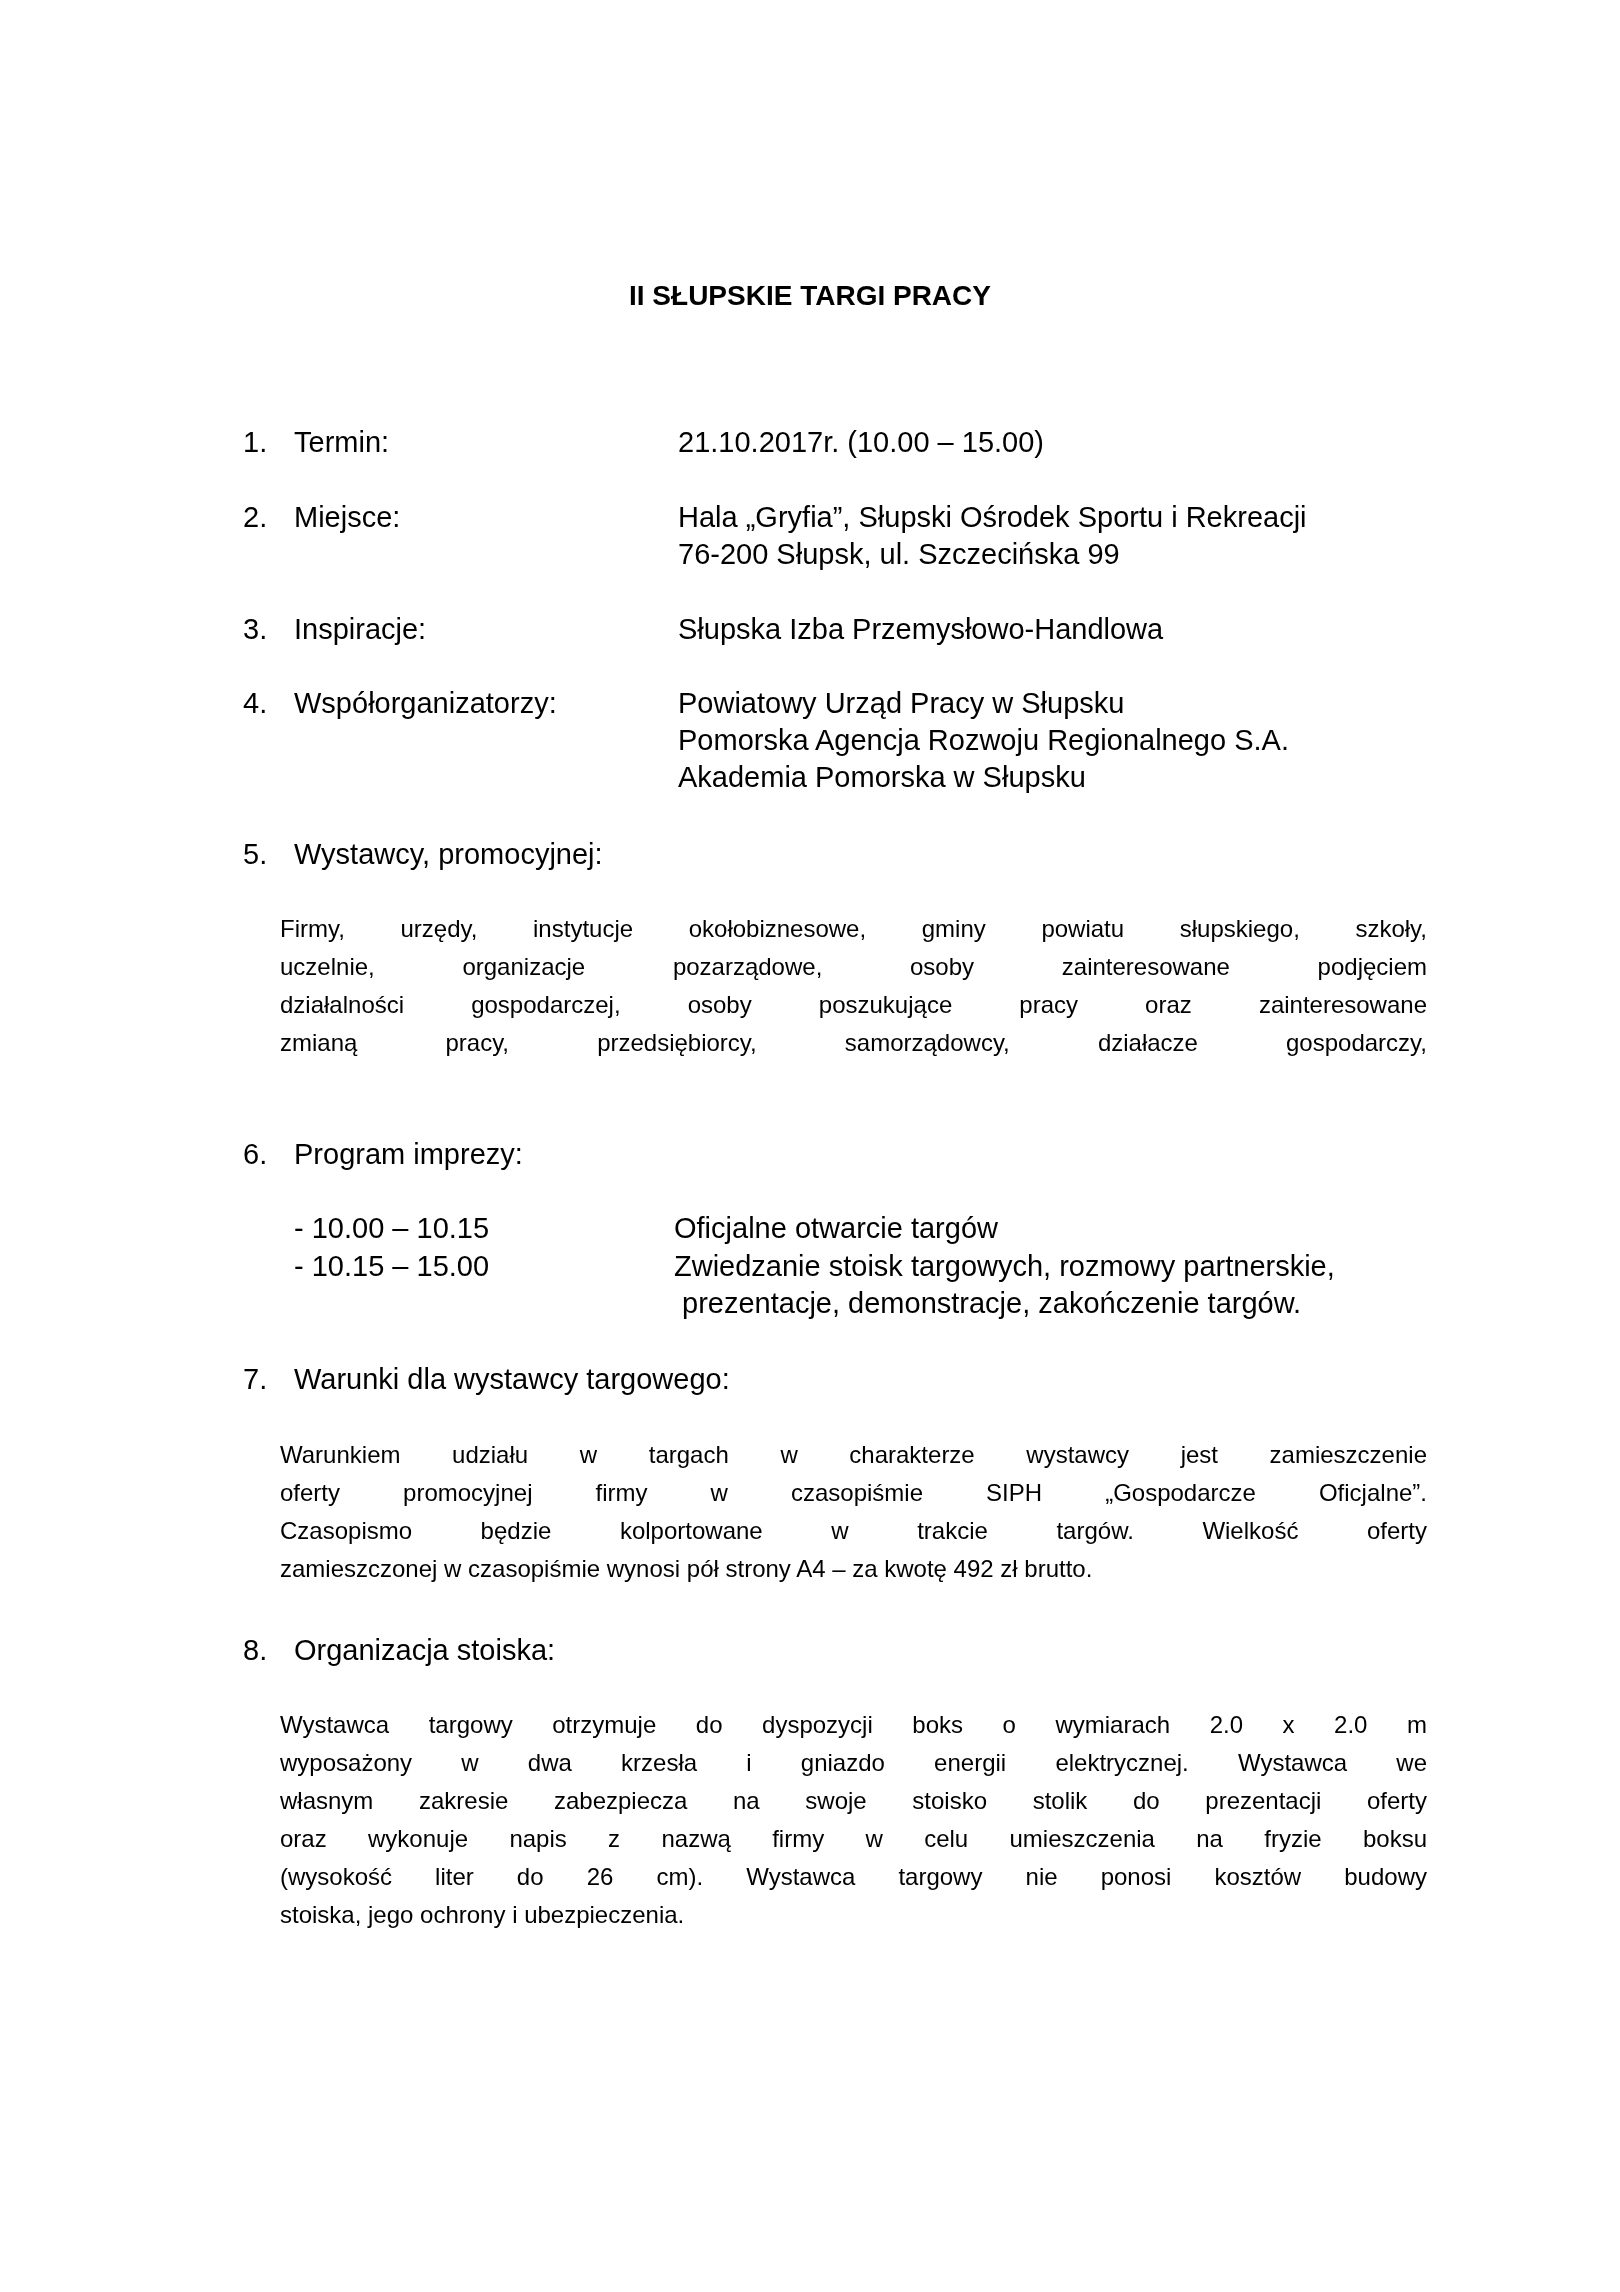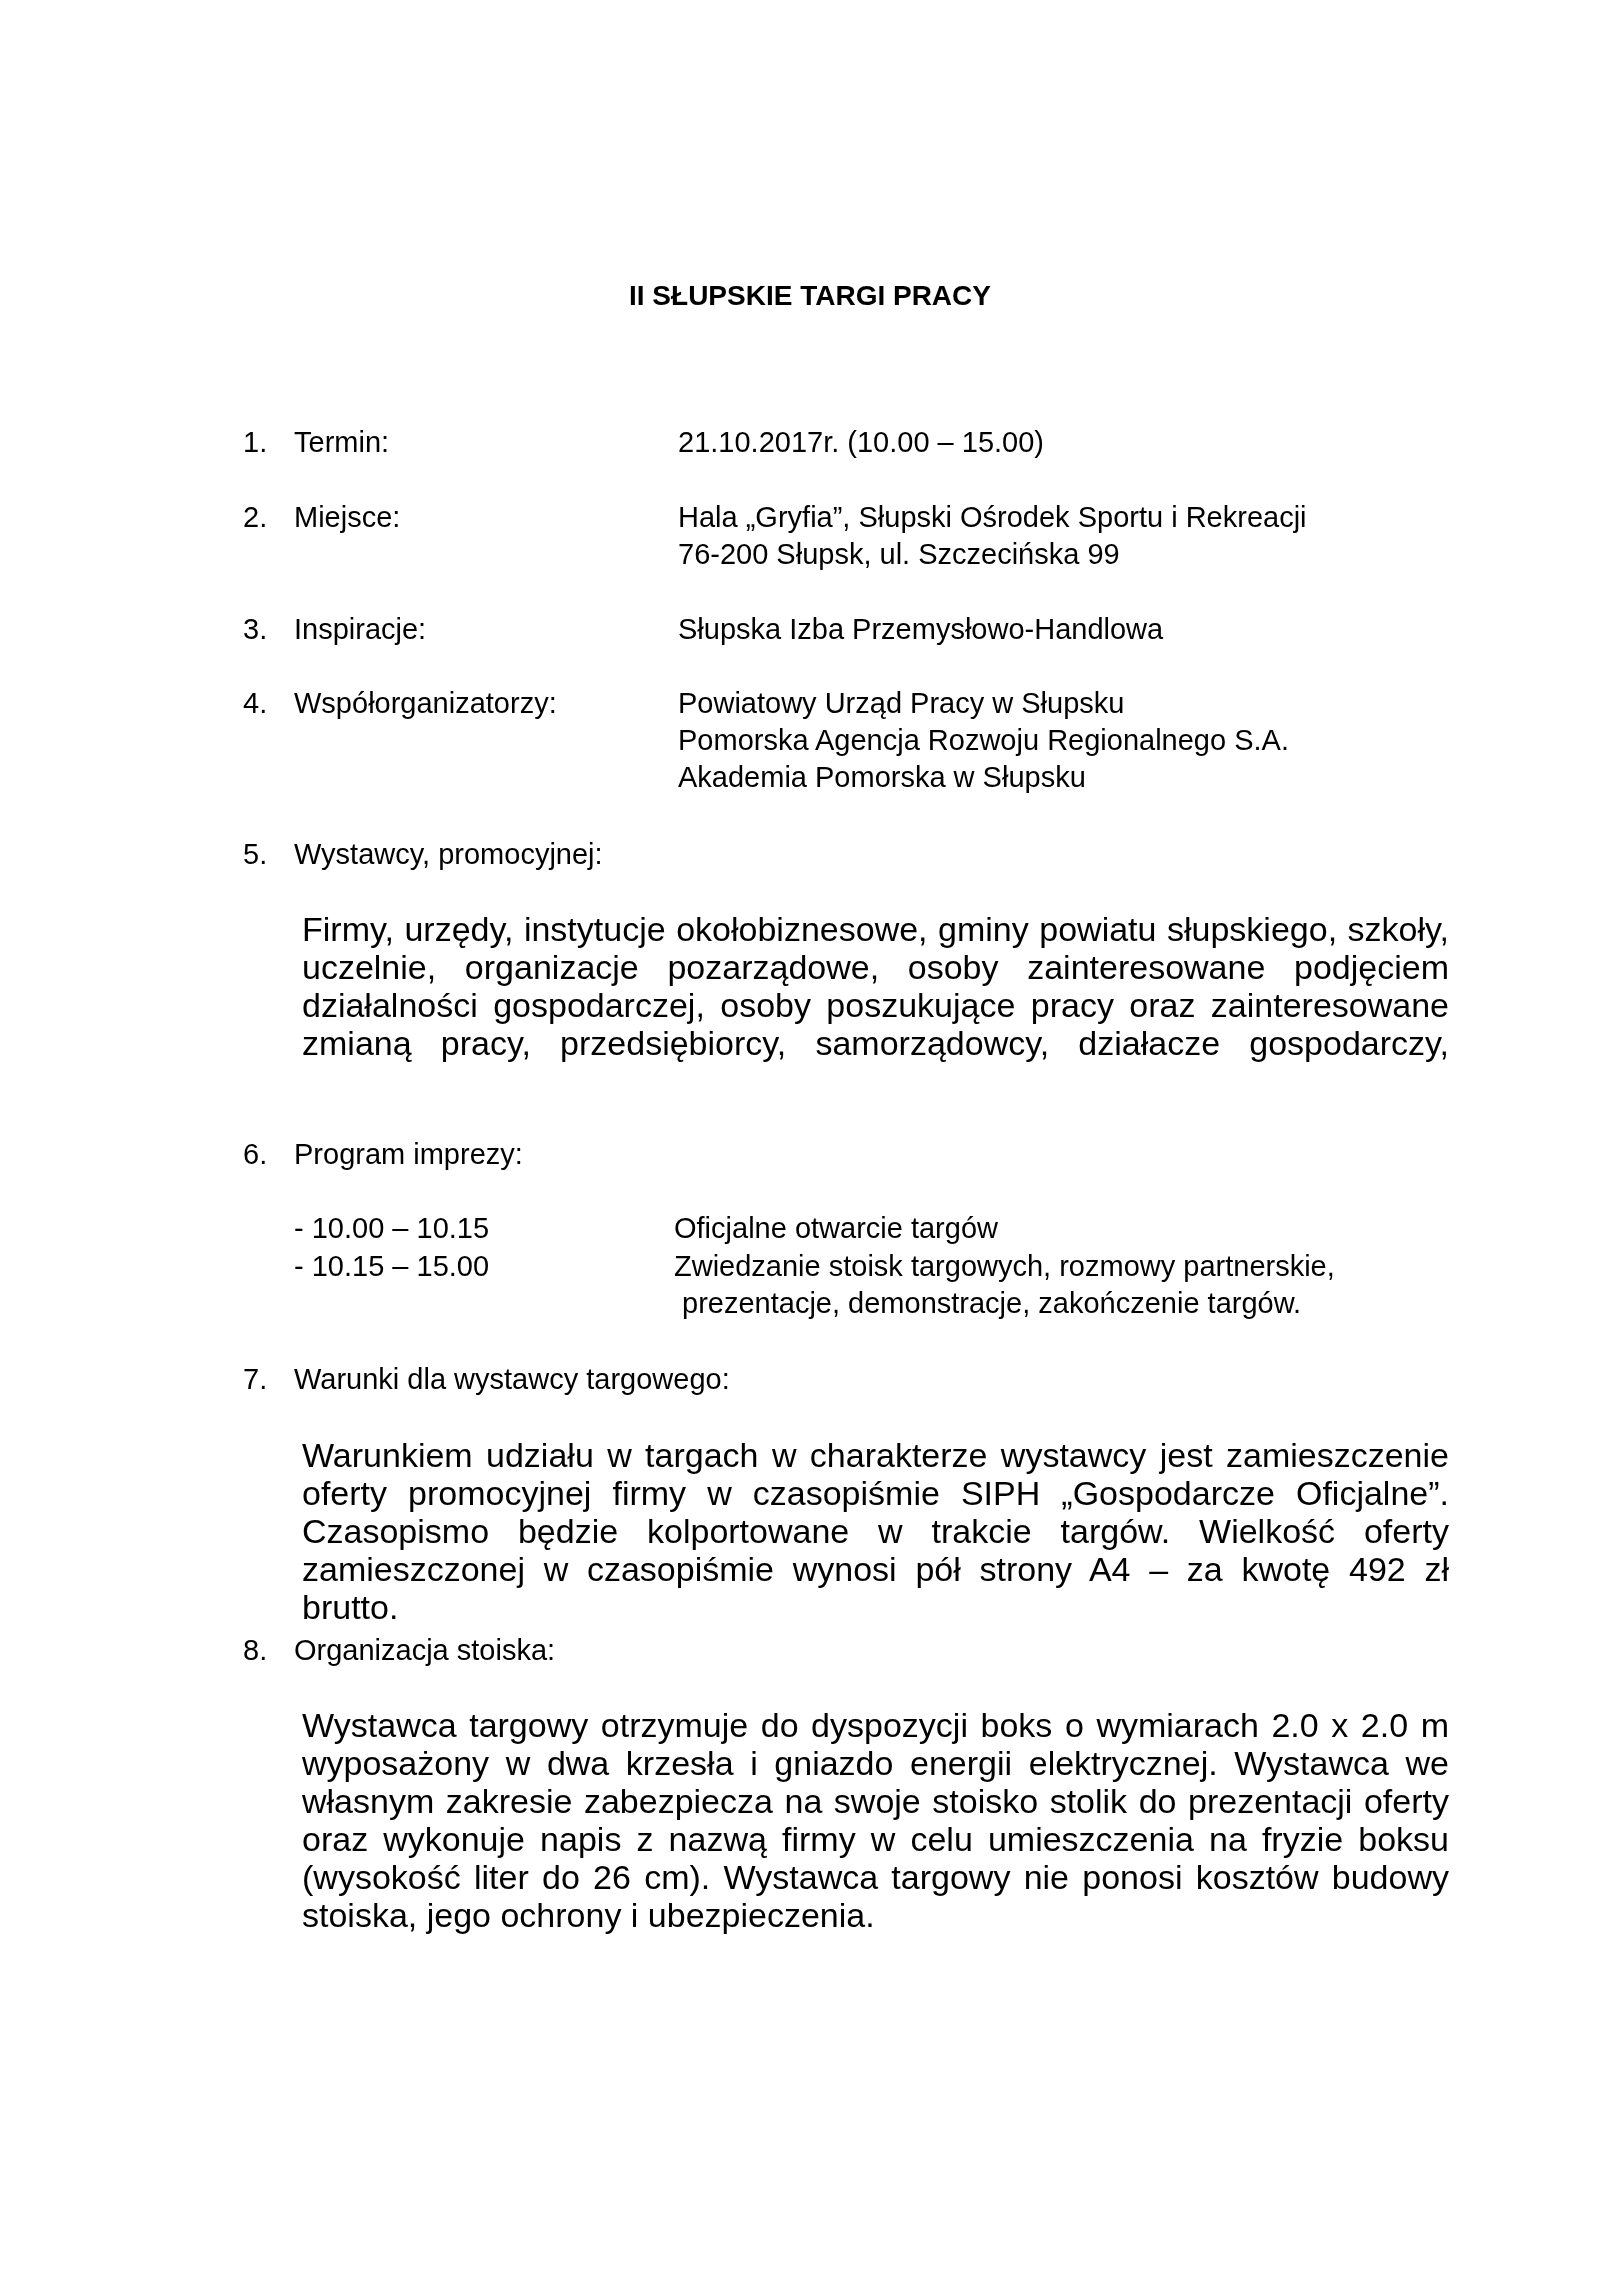--- a/index.html
+++ b/index.html
@@ -12,21 +12,21 @@
     position: absolute; left: 0; width: 1620px; text-align: center;
     font-weight: bold; font-size: 28px; line-height: 37px; top: 233px;
   }
   .title div { white-space: nowrap; }
   .row { position: absolute; left: 243px; font-size: 29px; line-height: 37px; }
   .num { position: absolute; left: 0; top: 0; width: 49px; }
   .label { position: absolute; left: 51px; top: 0; white-space: nowrap; }
   .value { position: absolute; left: 435px; top: 0; white-space: nowrap; }
   .value div { white-space: nowrap; }
   .para {
-    position: absolute; left: 302px; width: 1147px; font-size: 34px; line-height: 38px;
+    position: absolute; left: 280px; width: 1147px; font-size: 24px; line-height: 38px;
     text-align: justify;
   }
   .para span.line { display: block; text-align: justify; text-align-last: justify; }
   .para span.line.last { text-align-last: left; }
   .prog { position: absolute; left: 294px; font-size: 29px; line-height: 37px; }
   .prog .time { position: absolute; left: 0; white-space: nowrap; }
   .prog .desc { position: absolute; left: 380px; white-space: nowrap; }
 </style>
 </head>
 <body>

